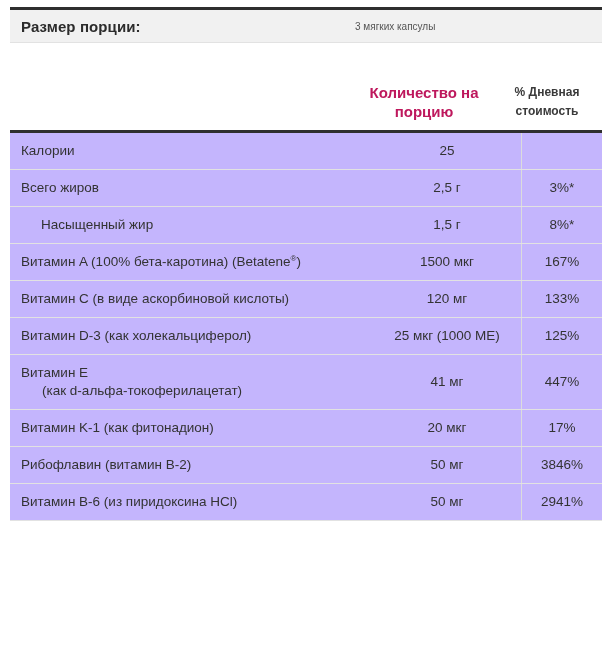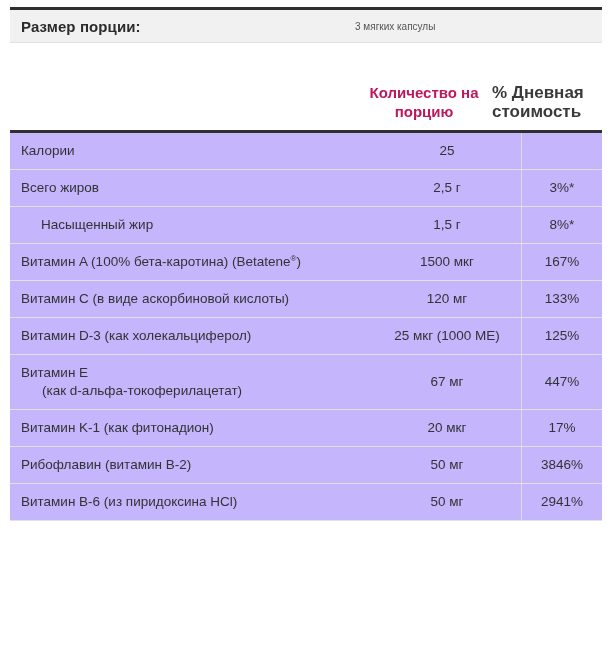--- a/index.html
+++ b/index.html
@@ -59,22 +59,22 @@
     width: 136px;
     flex: none;
     text-align: center;
     font-size: 15px;
     font-weight: bold;
     color: #be185d;
     line-height: 19px;
   }
   .th-dv {
     flex: 1;
-    text-align: left;
-    font-size: 17px;
+    text-align: center;
+    font-size: 12px;
     font-weight: bold;
     color: #3a3a3a;
     line-height: 19px;
   }
 
   
   .nutri-table {
     width: 100%;
     border-collapse: collapse;
     table-layout: fixed;
@@ -171,21 +171,21 @@
       </tr>
 
       <tr>
         <td class="c-name">Витамин D-3 (как холекальциферол)</td>
         <td class="c-amount">25 мкг (1000 МЕ)</td>
         <td class="c-dv">125%</td>
       </tr>
 
       <tr>
         <td class="c-name"><span>Витамин E</span><span class="sub-line">(как d-альфа-токоферилацетат)</span></td>
-        <td class="c-amount">67 мг</td>
+        <td class="c-amount">41 мг</td>
         <td class="c-dv">447%</td>
       </tr>
 
       <tr>
         <td class="c-name">Витамин K-1 (как фитонадион)</td>
         <td class="c-amount">20 мкг</td>
         <td class="c-dv">17%</td>
       </tr>
 
 

